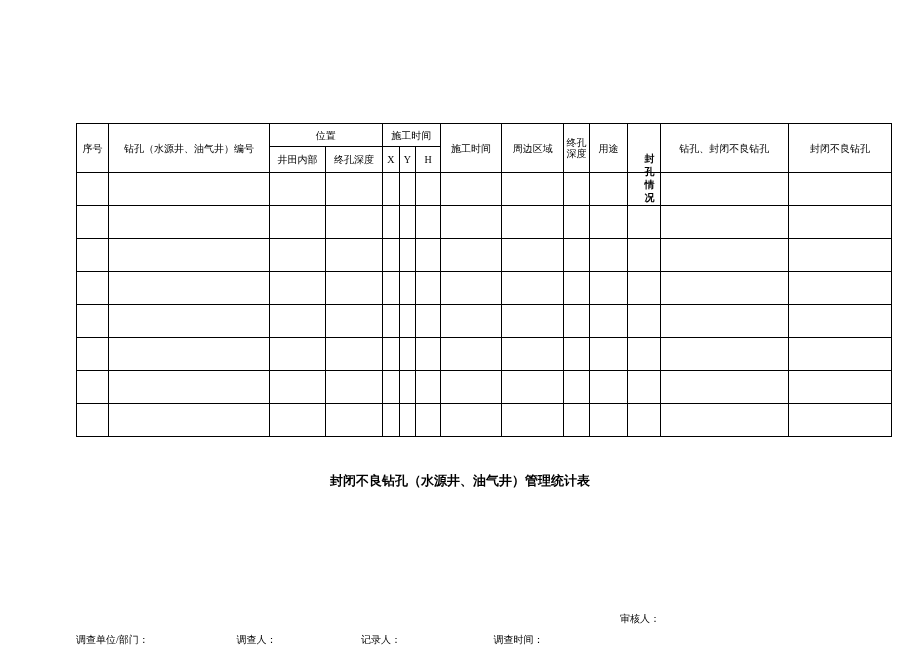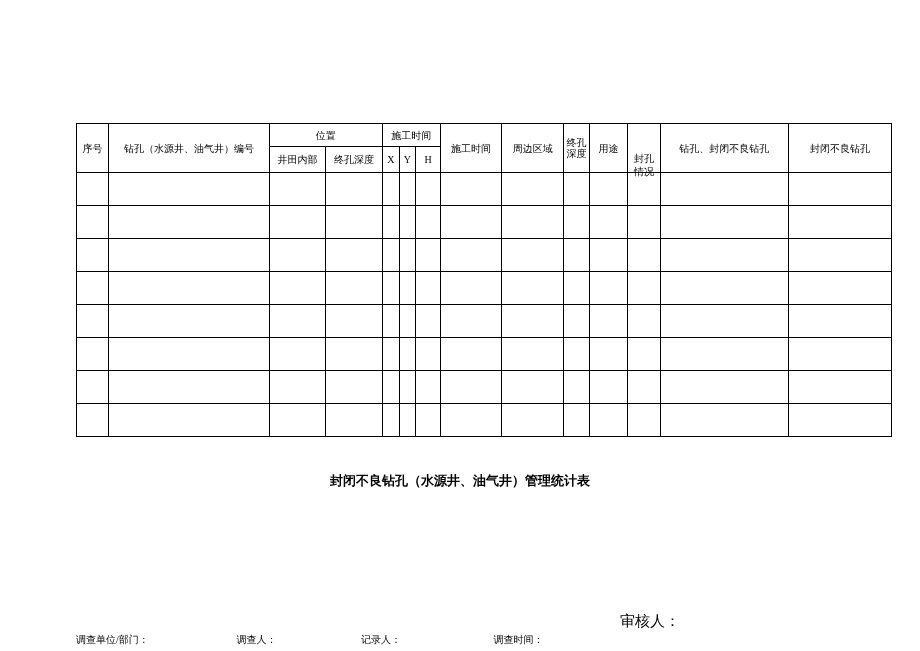--- a/index.html
+++ b/index.html
@@ -76,21 +76,21 @@
       width: 816px;
       font-size: 10px;
     }
     .footer-block {
       display: inline-block;
     }
     .reviewer-line {
       position: absolute;
       top: 612px;
       left: 620px;
-      font-size: 15px;
+      font-size: 10px;
     }
     .main-footer {
       top: 633px;
     }
     .vertical-text {
       writing-mode: horizontal-tb;
       line-height: 1.1;
     }
   </style>
 </head>
@@ -120,21 +120,21 @@
         <th rowspan="2">钻孔（水源井、油气井）编号</th>
         <th colspan="2">位置</th>
         <th colspan="3">施工时间</th>
         <th rowspan="2">施工时间</th>
         <th rowspan="2">周边区域</th>
         <th rowspan="2">
             <div class="vertical-text">终孔深度</div>
           </th>
         <th rowspan="2">用途</th>
         <th rowspan="2" style="position:relative;">
-            <div style="position:absolute;top:28px;left:1px;right:1px;">封孔情况</div>
+            <div style="position:absolute;top:28px;left:12px;right:1px;font-weight:bold;">封孔情况</div>
           </th>
         <th rowspan="2">钻孔、封闭不良钻孔</th>
         <th rowspan="2">封闭不良钻孔</th>
       </tr>
       <tr class="sub-header">
         <th>井田内部</th>
         <th>终孔深度</th>
         <th>X</th>
         <th>Y</th>
         <th>H</th>

